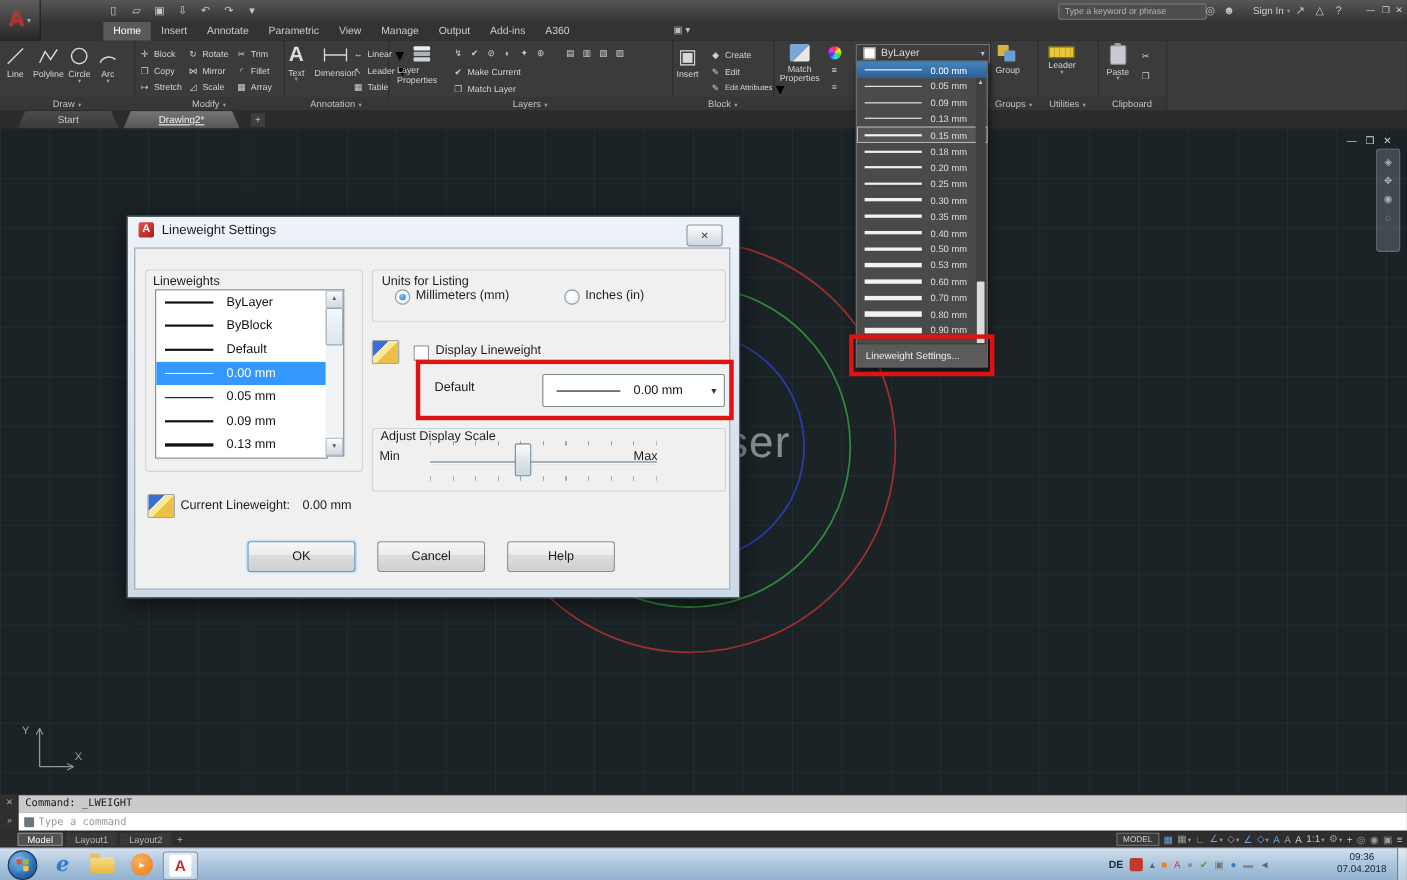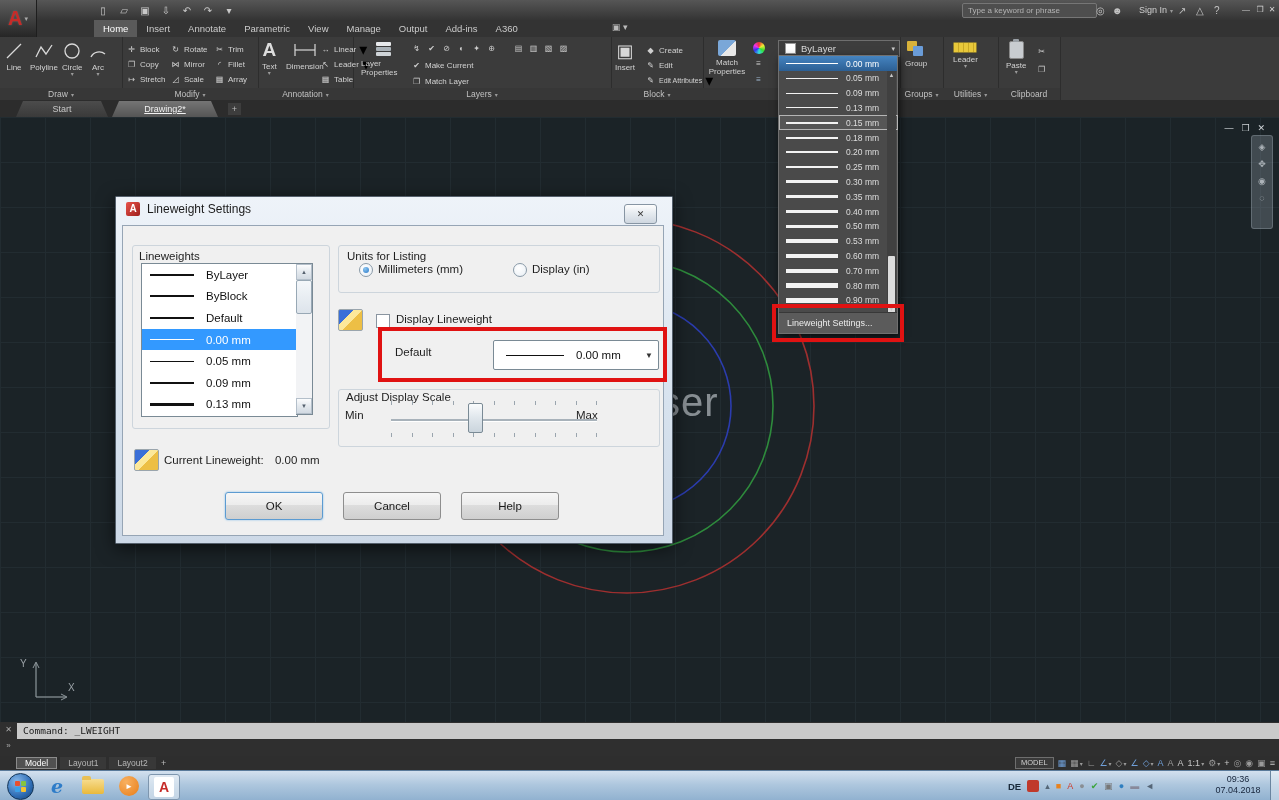--- a/index.html
+++ b/index.html
@@ -606,21 +606,21 @@
       <div class="sbtn" style="top:0;">▲</div>
       <div id="dlg-thumb"></div>
       <div class="sbtn" style="bottom:0;">▼</div>
     </div>
 
     <div class="grplbl" style="left:228px;top:41px;">Units for Listing</div>
     <div class="grp" style="left:222px;top:48px;width:320px;height:46px;"></div>
     <div class="radio on" style="left:243px;top:66px;"></div>
     <div class="dtext" style="left:262px;top:66px;">Millimeters (mm)</div>
     <div class="radio" style="left:397px;top:66px;"></div>
-    <div class="dtext" style="left:416px;top:66px;">Display (in)</div>
+    <div class="dtext" style="left:416px;top:66px;">Inches (in)</div>
 
     <div class="lwicon" style="left:222px;top:112px;"></div>
     <div id="dlg-check"></div>
     <div class="dtext" style="left:280px;top:116px;">Display Lineweight</div>
 
     <div class="dtext" style="left:279px;top:149px;">Default</div>
     <div id="dlg-combo">
       <span class="ln"></span>
       <span class="tx">0.00 mm</span>
       <span class="ar">▼</span>
@@ -645,20 +645,24 @@
 
     <div class="w7btn def" style="left:109px;text-align:center;">OK</div>
     <div class="w7btn" style="left:227px;">Cancel</div>
     <div class="w7btn" style="left:345px;">Help</div>
   </div>
 
   <div id="cmdarea" class="abs">
     <div class="cmdside" style="left:1px;top:3px;">✕</div>
     <div class="cmdside" style="left:1px;top:19px;">»</div>
     <div id="cmdhist">Command: _LWEIGHT</div>
+    <div id="cmdinput">
+      <span class="ico"></span>
+      <span class="ph">Type a command</span>
+    </div>
   </div>
 
   <div id="statusrow" class="abs">
     <div id="ltabs">
         <div class="ltab active">Model</div>
         <div class="ltab">Layout1</div>
         <div class="ltab">Layout2</div>
       </div>
     <div id="newlayout" class="abs" style="left:158px;top:1px;">+</div>
     <div id="stright">

